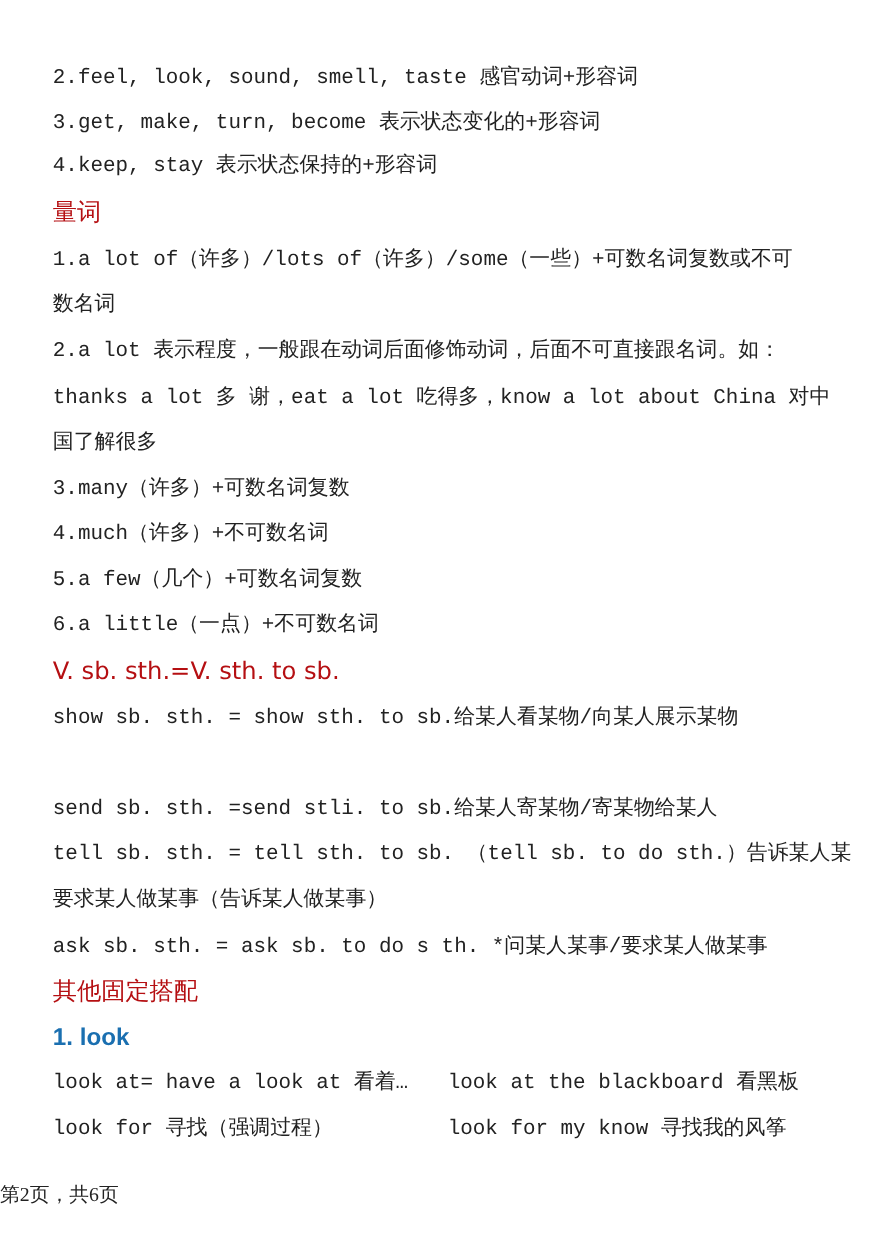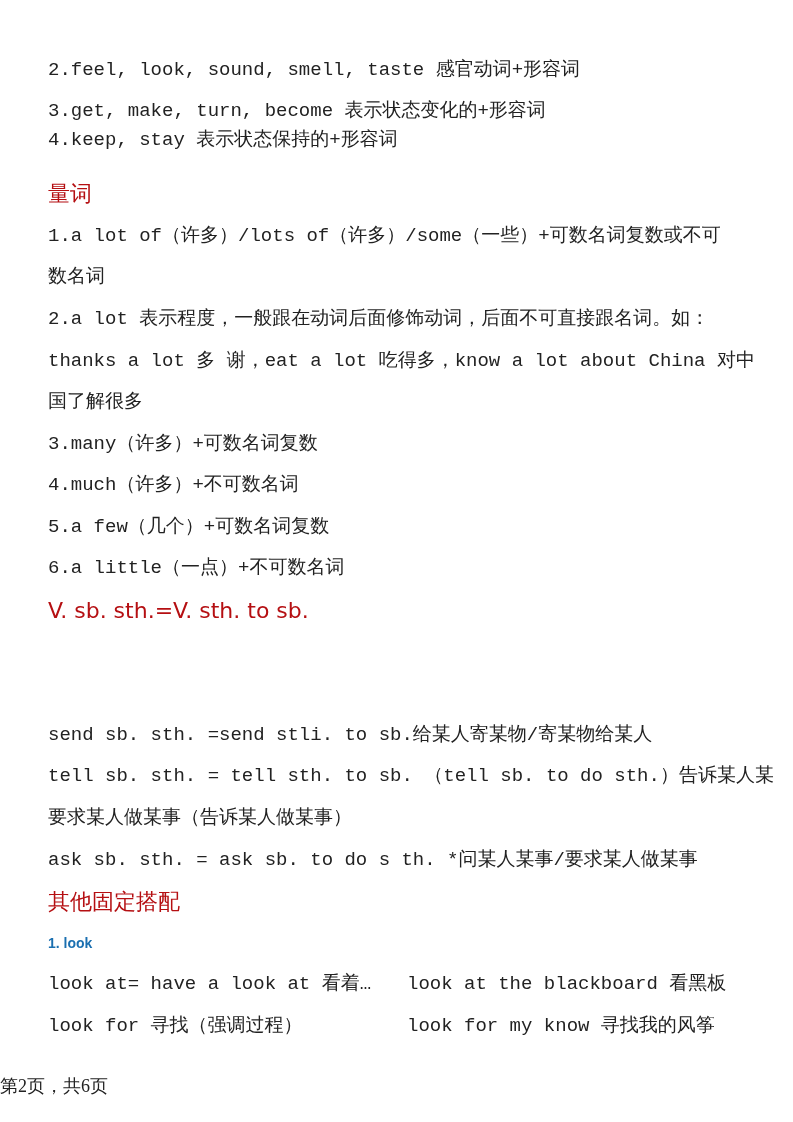--- a/index.html
+++ b/index.html
@@ -12,49 +12,50 @@
       letter-spacing: 0px;
     }
     .heading-red {
       position: absolute; left: 48px;
       font-family: "DejaVu Sans", "Liberation Sans", sans-serif;
       font-weight: normal; color: #b50f12; font-size: 22px; line-height: 26px; white-space: nowrap;
     }
     .heading-blue {
       position: absolute; left: 48px;
       font-family: "Liberation Sans", "DejaVu Sans", sans-serif;
-      font-weight: bold; color: #1a6fb0; font-size: 14px; line-height: 26px; white-space: nowrap;
+      font-weight: bold; color: #1a6fb0; font-size: 22px; line-height: 26px; white-space: nowrap;
     }
     .col2 { position: absolute; left: 407px; }
     .footer {
       position: absolute; top: 1074px; left: 0; width: 793px; text-align: left;
       font-family: "Liberation Serif", "DejaVu Serif", serif; font-size: 18px; color: #222222;
     }
   </style>
 </head>
 <body>
 
 <div class="page">
 
   <div class="line" style="top:58px">2.feel, look, sound, smell, taste 感官动词+形容词</div>
   <div class="line" style="top:99px">3.get, make, turn, become 表示状态变化的+形容词</div>
-  <div class="line" style="top:128px">4.keep, stay 表示状态保持的+形容词</div>
+  <div class="line" style="top:138px">4.keep, stay 表示状态保持的+形容词</div>
 
   <div class="heading-red" style="top:181px">量词</div>
   <div class="line" style="top:224px">1.a lot of（许多）/lots of（许多）/some（一些）+可数名词复数或不可</div>
   <div class="line" style="top:265px">数名词</div>
   <div class="line" style="top:307px">2.a lot 表示程度，一般跟在动词后面修饰动词，后面不可直接跟名词。如：</div>
   <div class="line" style="top:349px">thanks a lot 多 谢，eat a lot 吃得多，know a lot about China 对中</div>
   <div class="line" style="top:390px">国了解很多</div>
   <div class="line" style="top:432px">3.many（许多）+可数名词复数</div>
   <div class="line" style="top:473px">4.much（许多）+不可数名词</div>
   <div class="line" style="top:515px">5.a few（几个）+可数名词复数</div>
   <div class="line" style="top:556px">6.a little（一点）+不可数名词</div>
 
   <div class="heading-red" style="top:598px">V. sb. sth.=V. sth. to sb.</div>
+  <div class="line" style="top:640px">show sb. sth. = show sth. to sb.给某人看某物/向某人展示某物</div>
   <div class="line" style="top:723px">send sb. sth. =send stli. to sb.给某人寄某物/寄某物给某人</div>
   <div class="line" style="top:764px">tell sb. sth. = tell sth. to sb. （tell sb. to do sth.）告诉某人某</div>
   <div class="line" style="top:806px">要求某人做某事（告诉某人做某事）</div>
   <div class="line" style="top:848px">ask sb. sth. = ask sb. to do s th. *问某人某事/要求某人做某事</div>
 
   <div class="heading-red" style="top:889px">其他固定搭配</div>
   <div class="heading-blue" style="top:930px">1. look</div>
 
   <div class="line" style="top:972px">look at= have a look at 看着…</div>
   <div class="line col2" style="top:972px">look at the blackboard 看黑板</div>

